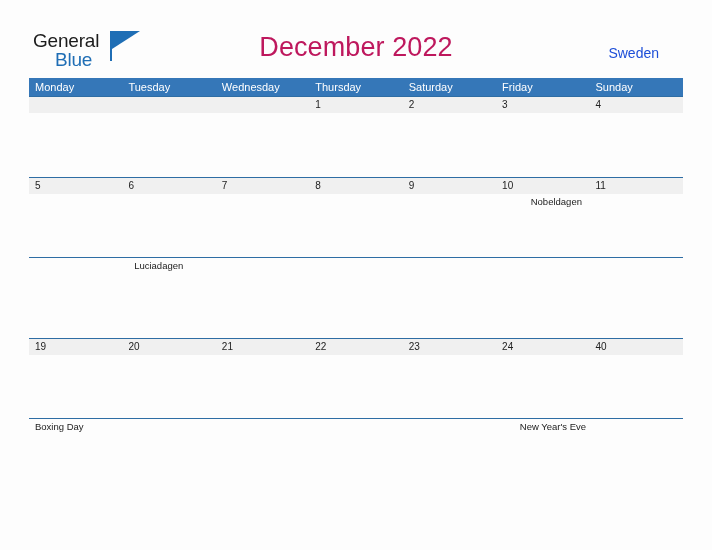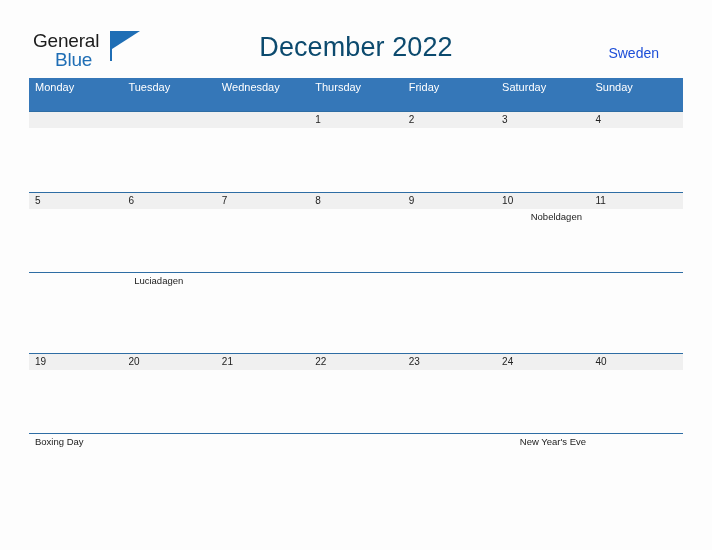--- a/index.html
+++ b/index.html
@@ -76,21 +76,21 @@
   }
 
   .title {
     position: absolute;
     left: 0;
     top: 32px;
     width: 712px;
     text-align: center;
     font-size: 27px;
     font-weight: 400;
-    color: #0c4a6e;
+    color: #be185d;
     letter-spacing: 0.1px;
   }
 
   .country {
     position: absolute;
     right: 29px;
     top: 45px;
     font-size: 14px;
     color: #1d4ed8;
     white-space: nowrap;
@@ -100,21 +100,21 @@
   .calendar {
     position: absolute;
     left: 29px;
     top: 78px;
     width: 654px;
   }
 
   .weekday-row {
     display: flex;
     width: 654px;
-    height: 33px;
+    height: 18px;
     background: #3577b8;
   }
   .weekday-cell {
     flex: 1 1 0;
     font-size: 11px;
     color: #ffffff;
     line-height: 18px;
     padding-left: 6px;
     white-space: nowrap;
     overflow: hidden;
@@ -182,22 +182,22 @@
 
   </div>
 
   <div class="calendar">
 
     <div class="weekday-row">
       <div class="weekday-cell">Monday</div>
       <div class="weekday-cell">Tuesday</div>
       <div class="weekday-cell">Wednesday</div>
       <div class="weekday-cell">Thursday</div>
+      <div class="weekday-cell">Saturday</div>
       <div class="weekday-cell">Friday</div>
-      <div class="weekday-cell">Saturday</div>
       <div class="weekday-cell">Sunday</div>
     </div>
 
     <div class="week-row">
       <div class="date-band">
         <div class="date-cell"></div>
         <div class="date-cell"></div>
         <div class="date-cell"></div>
         <div class="date-cell">1</div>
         <div class="date-cell">2</div>

